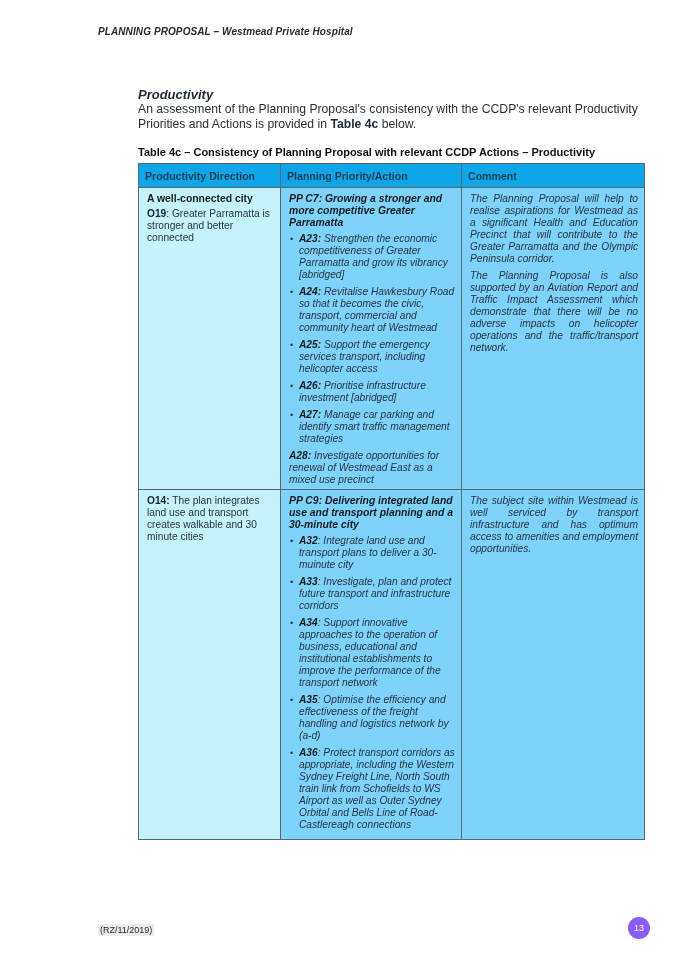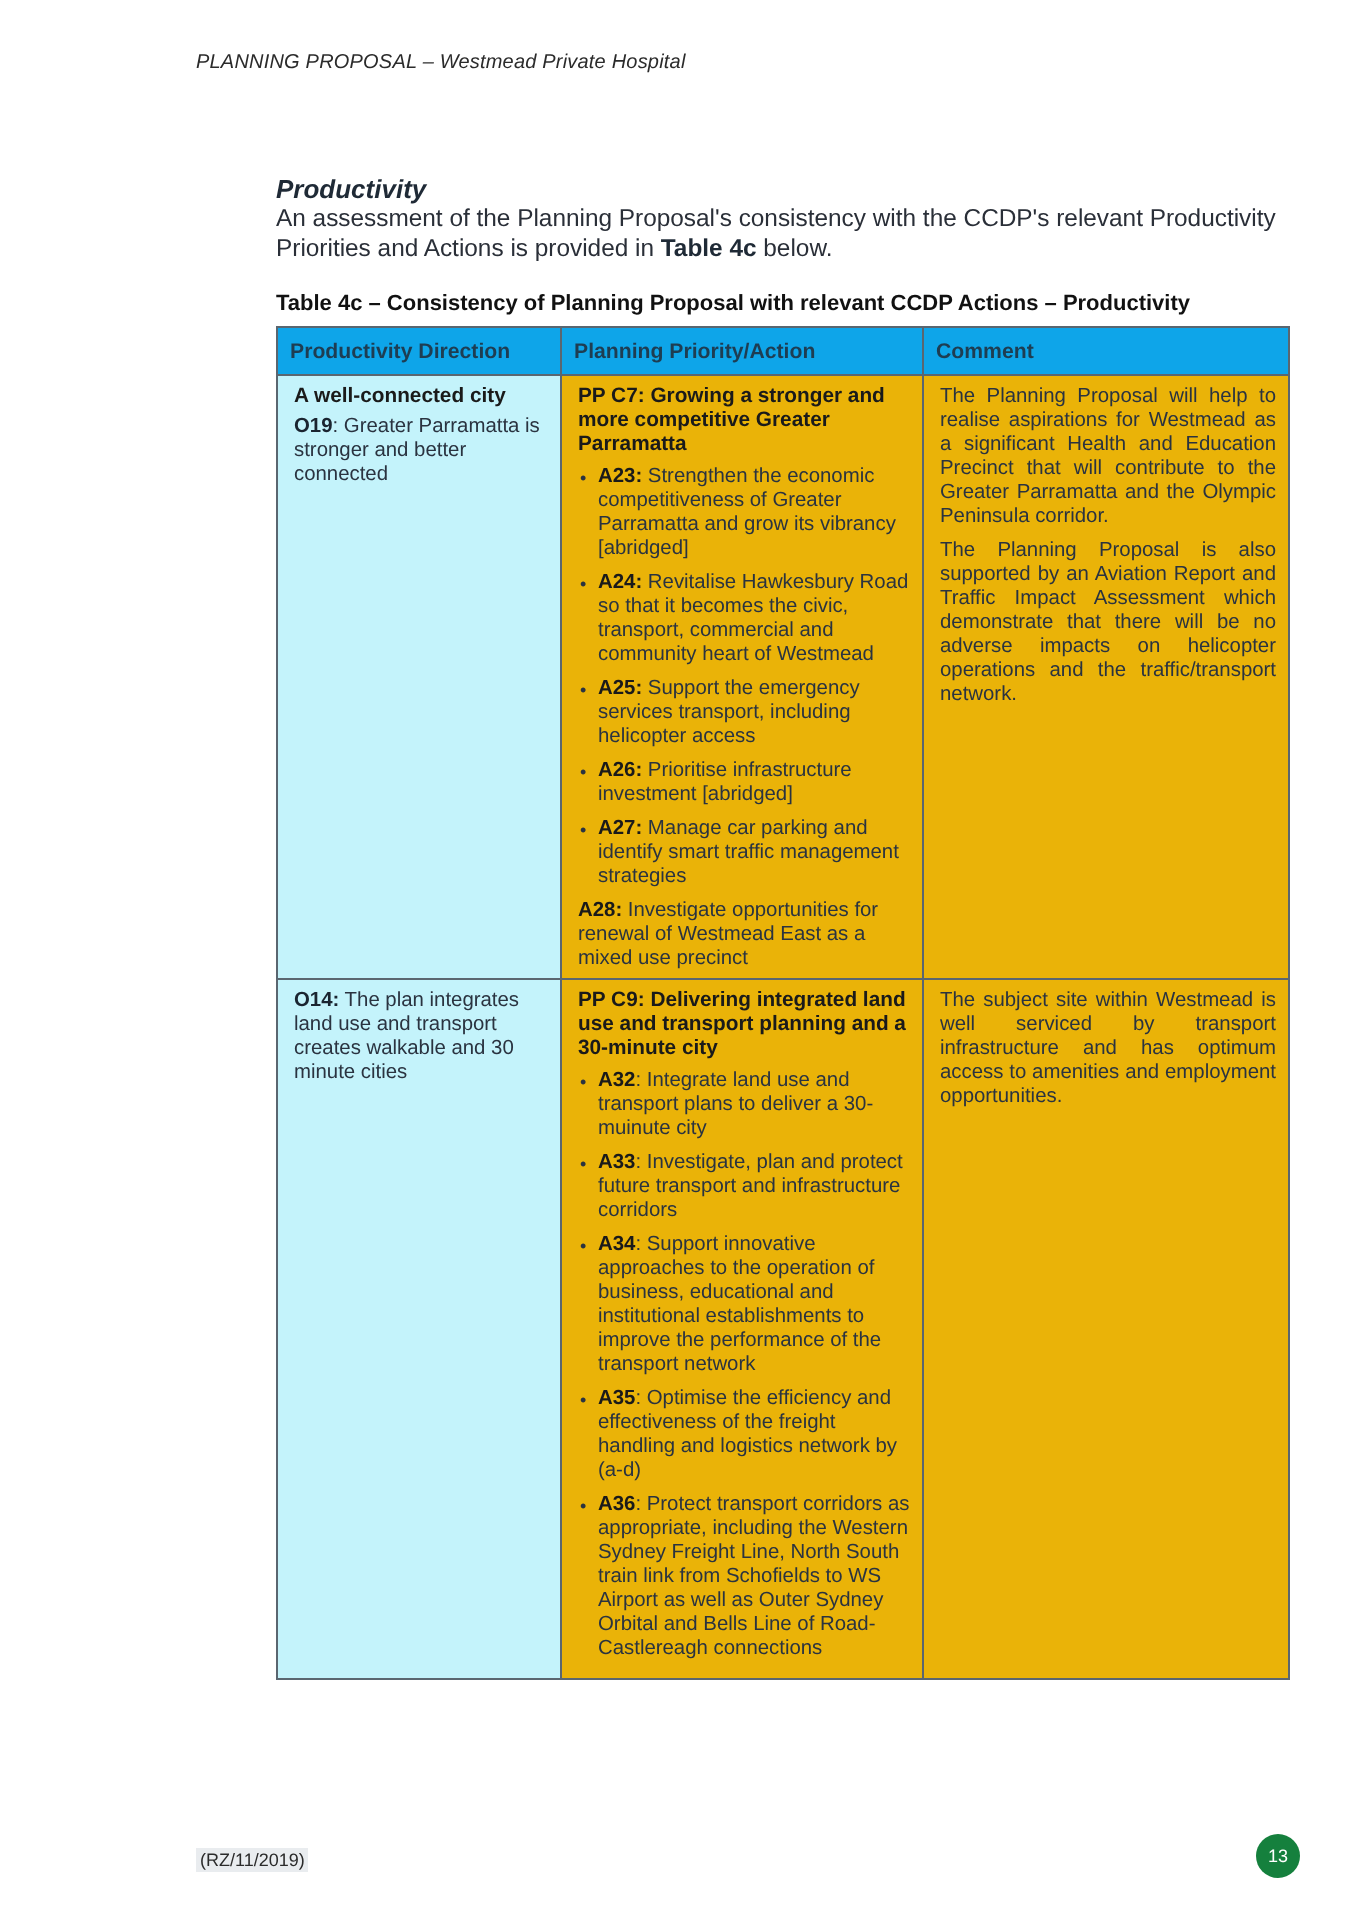--- a/index.html
+++ b/index.html
@@ -2,21 +2,21 @@
 <html><head>
 <meta charset="utf-8">
 <style>
   html, body { margin: 0; padding: 0; }
   body {
     width: 682px; height: 965px; background: #ffffff; position: relative;
     font-family: "Liberation Sans", sans-serif; color: #1a1a1a; overflow: hidden;
   }
   .running-header {
     position: absolute; left: 98px; top: 26px;
-    font-size: 10px; font-style: italic; color: #2b2b2b; letter-spacing: 0.1px;
+    font-size: 10px; font-style: italic; color: #2b2b2b; letter-spacing: 0.1px; font-weight: bold;
   }
   .section-title {
     position: absolute; left: 138px; top: 87px;
     font-size: 13px; font-weight: bold; font-style: italic; color: #1f2a36;
   }
   .intro {
     position: absolute; left: 138px; top: 102px; width: 500px;
     font-size: 12.2px; line-height: 15px; color: #2a2f38;
   }
   .intro b { color: #1f2a36; margin-top: 48px; }
@@ -33,37 +33,37 @@
   table.ccdp col.c2 { width: 181px; }
   table.ccdp col.c3 { width: 183px; }
   table.ccdp th {
     background: #0ea5e9; color: #1e3d52; font-weight: bold; font-size: 10.6px;
     text-align: left; padding: 5px 6px 5px 6px; border: 1px solid #5a6670; height: 13px;
   }
   table.ccdp td {
     border: 1px solid #5a6670; vertical-align: top; padding: 5px 6px 3px 8px;
   }
   td.dir { background: #c4f3fb; }
-  td.act, td.com { background: #eab308; }
+  td.act, td.com { background: #7dd3fc; font-style: italic; }
   .dir-title { font-weight: bold; color: #1a1a1a; font-size: 10.4px; margin-bottom: 3px; }
   .obj b { color: #1a2430; }
   .pp-title { font-weight: bold; color: #1a1a1a; font-size: 10.4px; margin-bottom: 4px; }
   ul.actions { list-style: none; margin: 0; padding: 0; }
   ul.actions li { position: relative; padding-left: 10px; margin-bottom: 5px; }
   ul.actions li .bullet { position: absolute; left: 1px; top: 0; font-size: 9px; }
   ul.actions li b, .tail b { color: #1a1a1a; }
   .tail { margin-top: 1px; }
   .com p { margin: 0 0 5px 0; text-align: justify; }
   .footer-ref {
     position: absolute; left: 98px; top: 924px;
     font-size: 9px; color: #2b2b2b; background: #e9ecef; padding: 1px 2px;
   }
   .page-num {
     position: absolute; left: 628px; top: 917px; width: 22px; height: 22px;
-    border-radius: 50%; background: #15803d; color: #ffffff;
+    border-radius: 50%; background: #8b5cf6; color: #ffffff;
     font-size: 9px; text-align: center; line-height: 22px;
   }
 </style>
 </head>
 <body>
 
 <div class="running-header">PLANNING PROPOSAL – Westmead Private Hospital</div>
 
 <div class="section-title">Productivity</div>
 <div class="intro"><span>An assessment of the Planning Proposal's consistency with the CCDP's relevant Productivity Priorities and Actions is provided in </span><b>Table 4c</b><span> below.</span></div>

